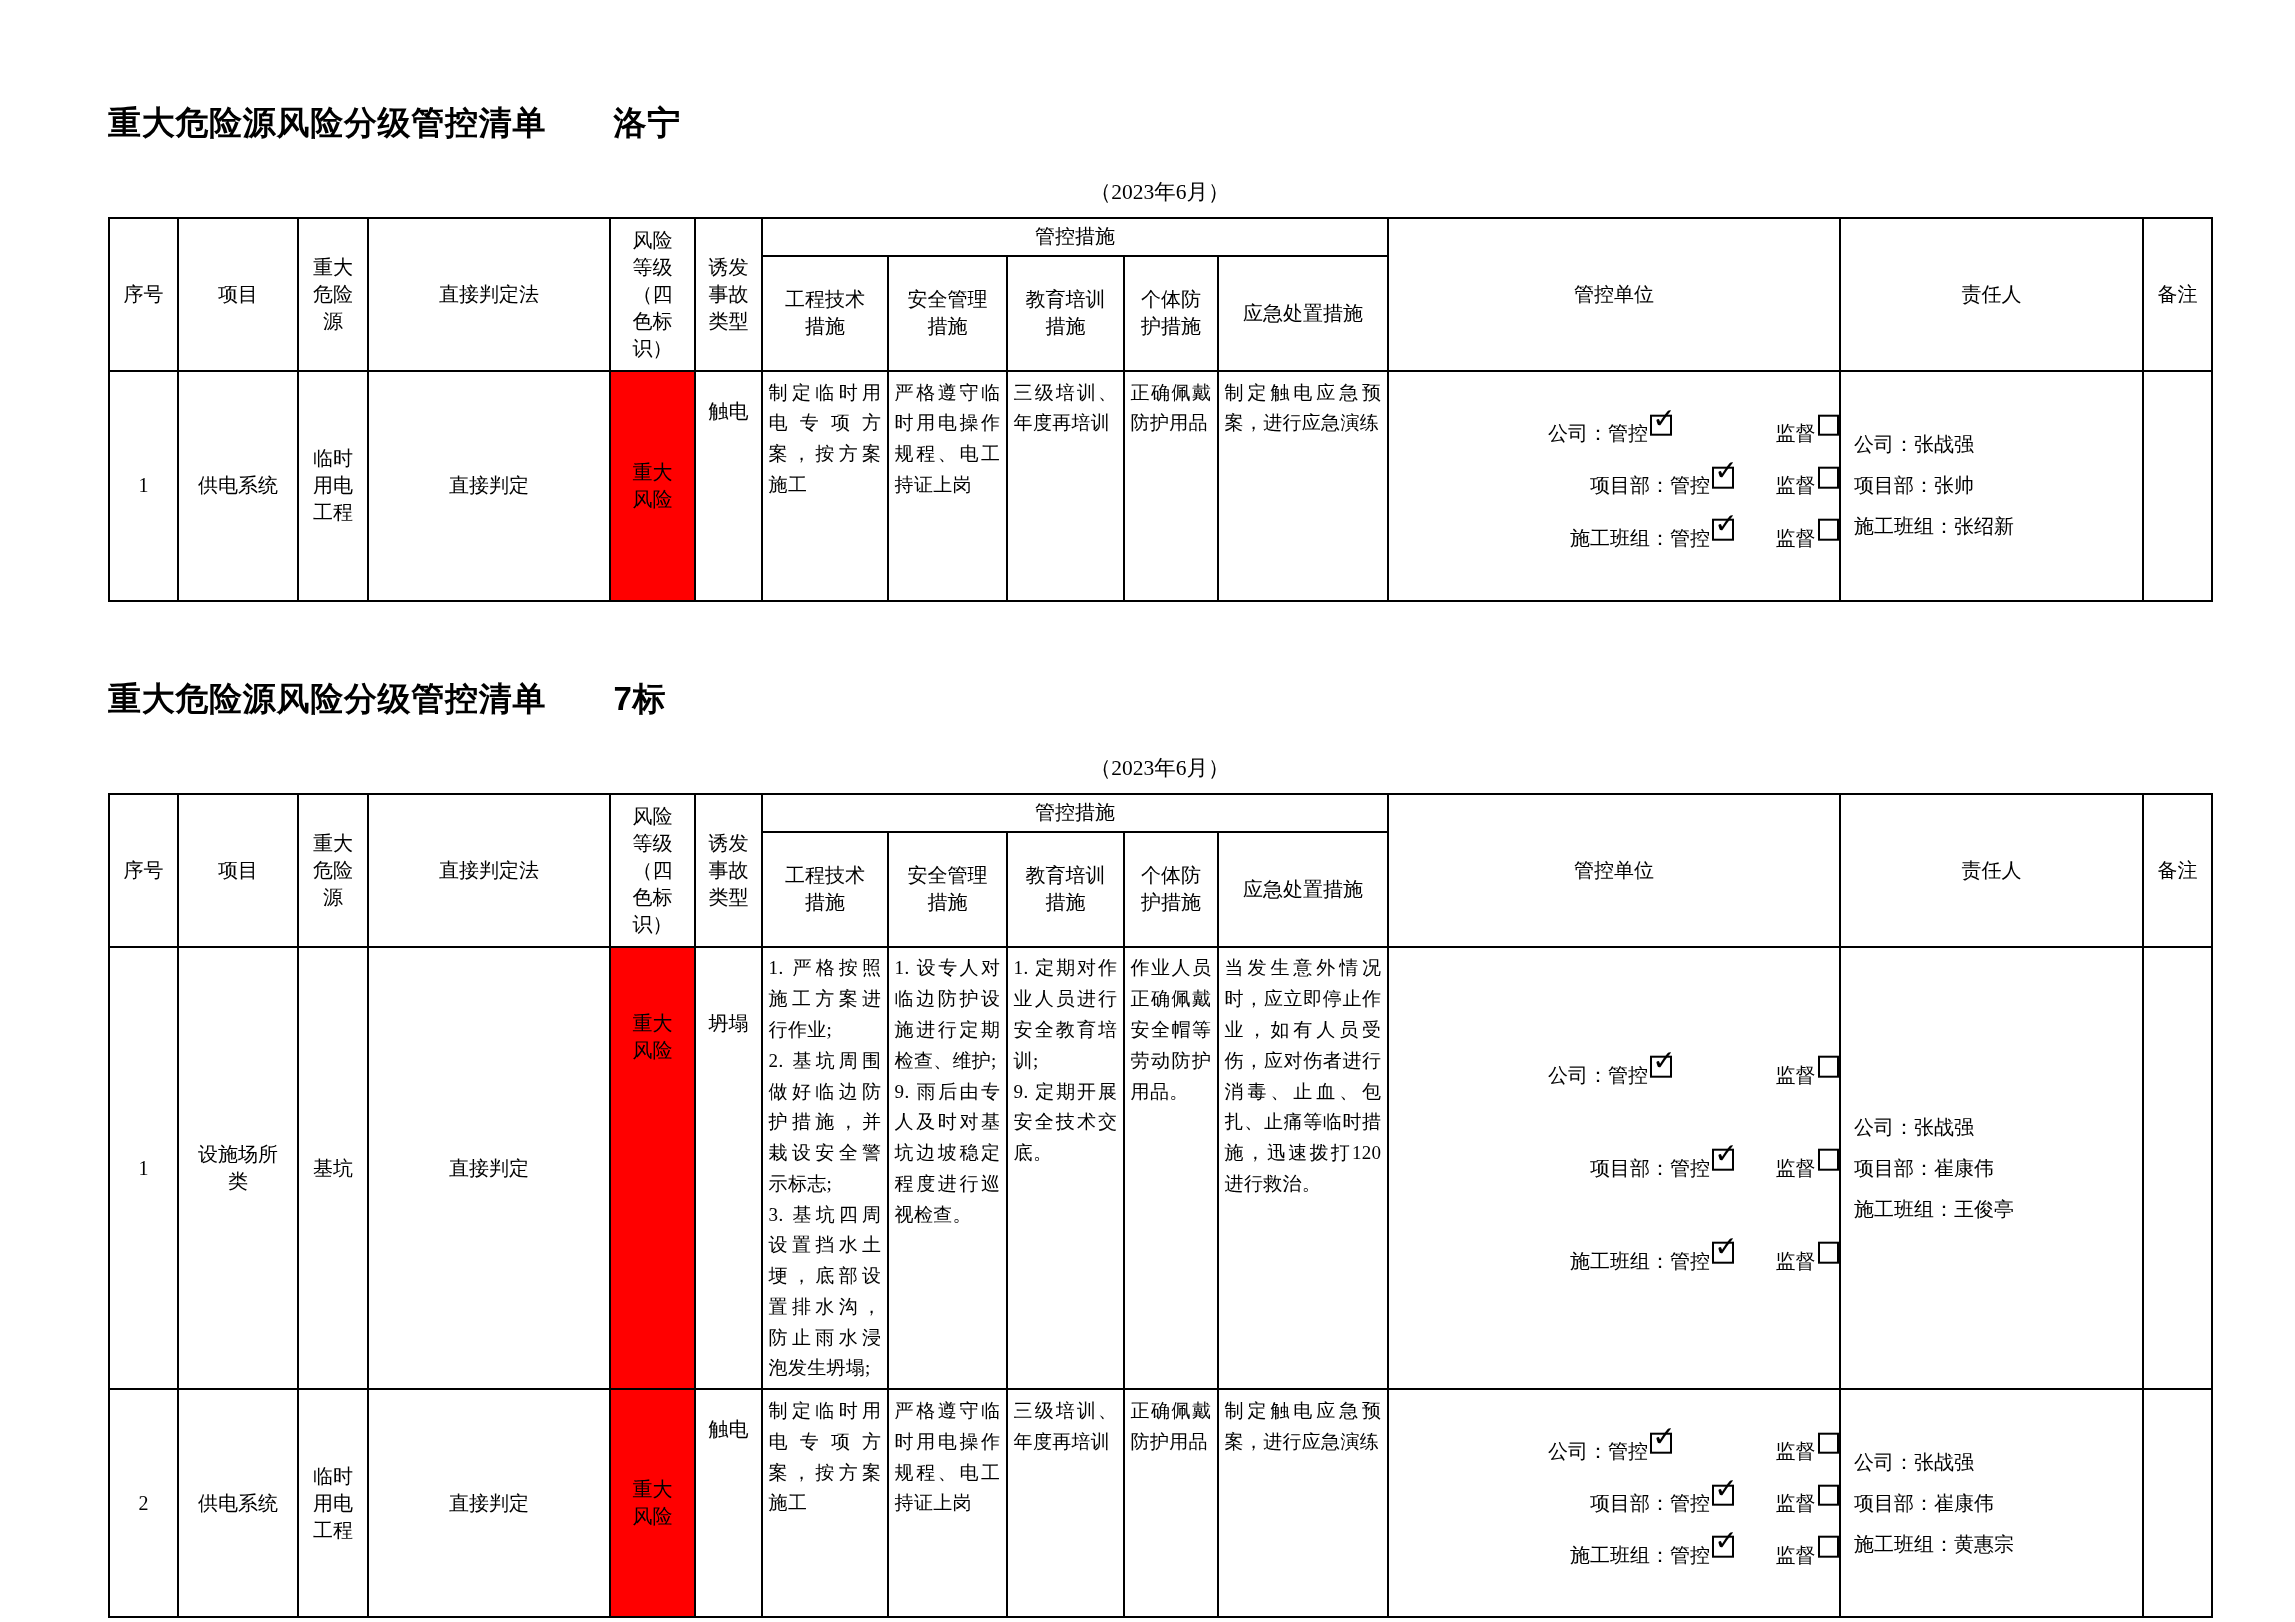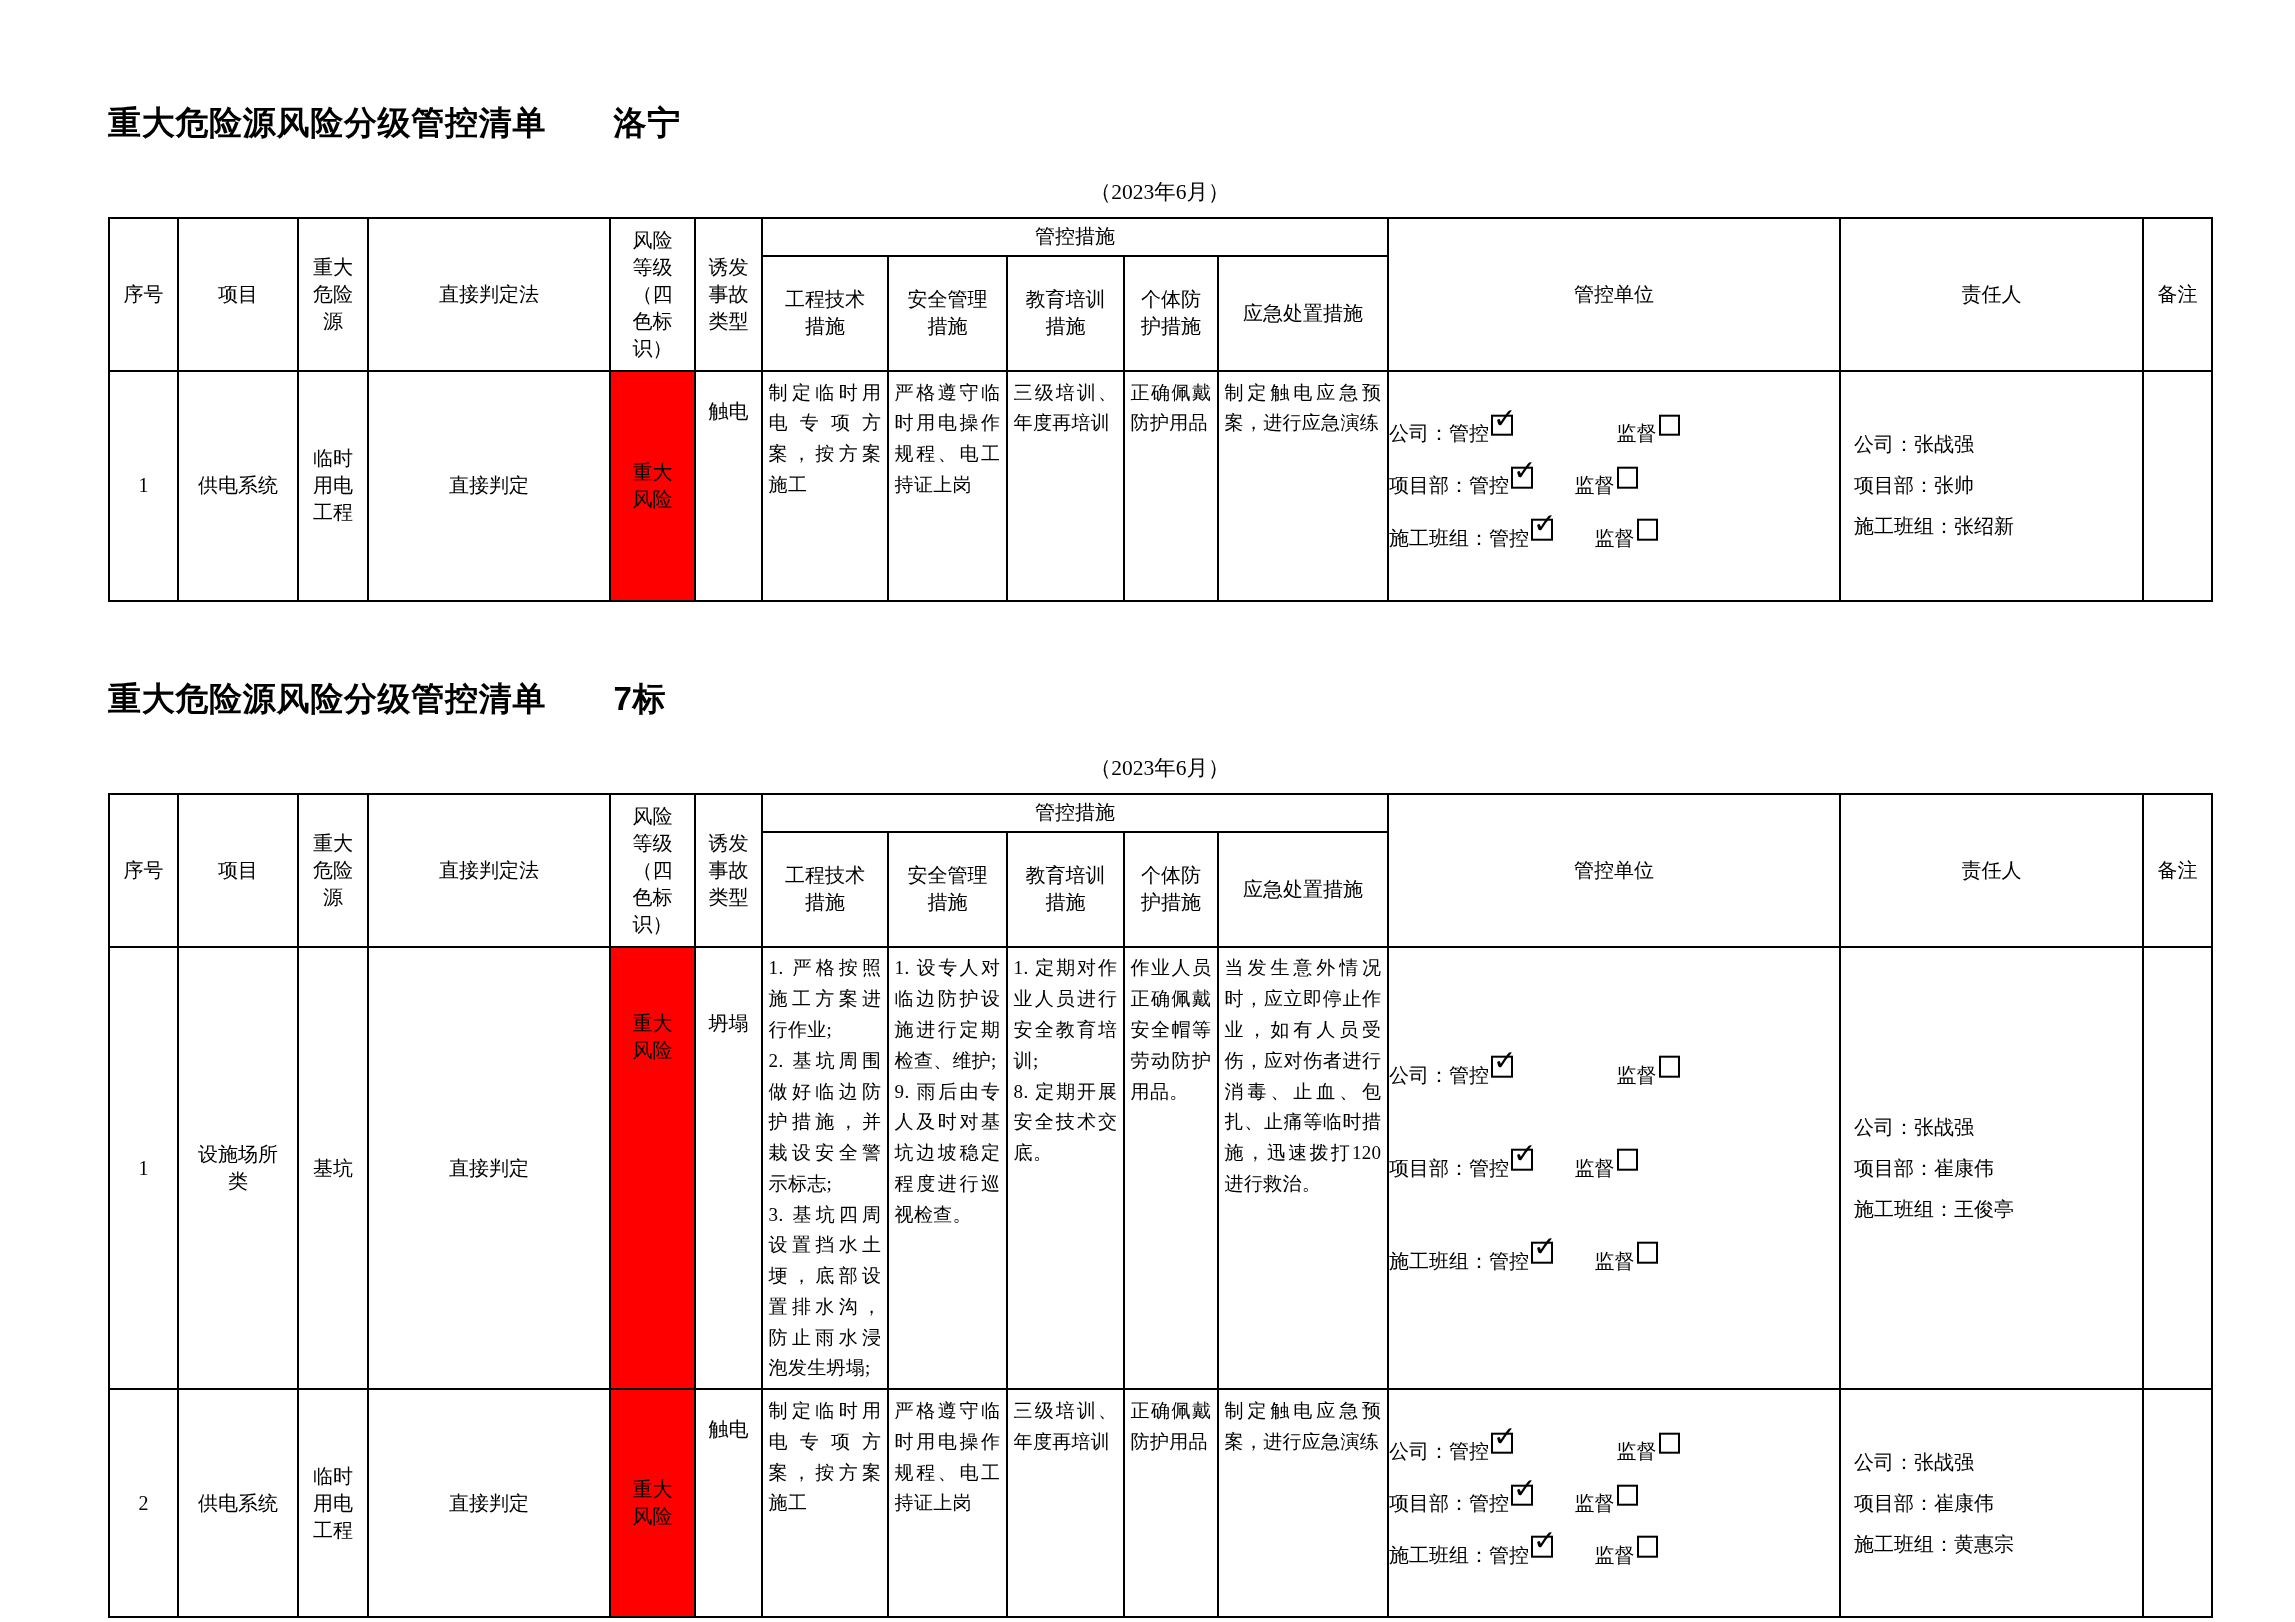--- a/index.html
+++ b/index.html
@@ -37,21 +37,21 @@
   .grid tr.r265 { height:184px; }
   .grid tbody tr:first-child td { border-top:2.8px solid #000; }
   td.measure {
     text-align:justify; text-align-last:left; vertical-align:top;
     padding:5.6px 5.6px 4.2px 5.6px; font-size:19px; line-height:1.62; letter-spacing:0.3px;
   }
   td.risk { background:#ff0000; }
   td.vtop38 { vertical-align:top; padding-top:26px; }
   td.vtop90 { vertical-align:top; padding-top:62px; }
   td.cu { padding:0; }
-  .cu-wrap { display:flex; flex-direction:column; align-items:flex-start; width:100%; }
+  .cu-wrap { display:flex; flex-direction:column; align-items:flex-end; width:100%; }
   .cu-wrap.spread { justify-content:space-evenly; }
   .cu-wrap.mid { justify-content:center; gap:66px; }
   .h262 { height:182px; } .h474 { height:329px; } .h259 { height:180px; }
   .cu-line { display:flex; align-items:center; white-space:nowrap; font-size:20px; }
   .cbox {
     display:inline-block; width:17.4px; height:17.4px; border:2.1px solid #000;
     position:relative; margin-left:2.1px; transform:translateY(-8.3px);
     background:#fff;
   }
   .tick {
@@ -241,21 +241,21 @@
       <td>直接判定</td>
       <td class="risk vtop90">重大
 风险</td>
       <td class="vtop90">坍塌</td>
       <td class="measure">1. 严格按照施工方案进行作业;
 2. 基坑周围做好临边防护措施，并栽设安全警示标志;
 3. 基坑四周设置挡水土埂，底部设置排水沟，防止雨水浸泡发生坍塌;</td>
       <td class="measure">1. 设专人对临边防护设施进行定期检查、维护;
 9. 雨后由专人及时对基坑边坡稳定程度进行巡视检查。</td>
       <td class="measure">1. 定期对作业人员进行安全教育培训;
-8. 定期开展安全技术交底。</td>
+9. 定期开展安全技术交底。</td>
       <td class="measure">作业人员正确佩戴安全帽等劳动防护用品。</td>
       <td class="measure">当发生意外情况时，应立即停止作业，如有人员受伤，应对伤者进行消毒、止血、包扎、止痛等临时措施，迅速拨打120进行救治。</td>
       <td class="cu">
         <div class="cu-wrap mid h474">
           <div class="cu-line">
             <span>公司：管控</span>
               <span class="cbox">
                 <i class="tick">✓</i>
               </span>
               <span class="gap wide"></span>

